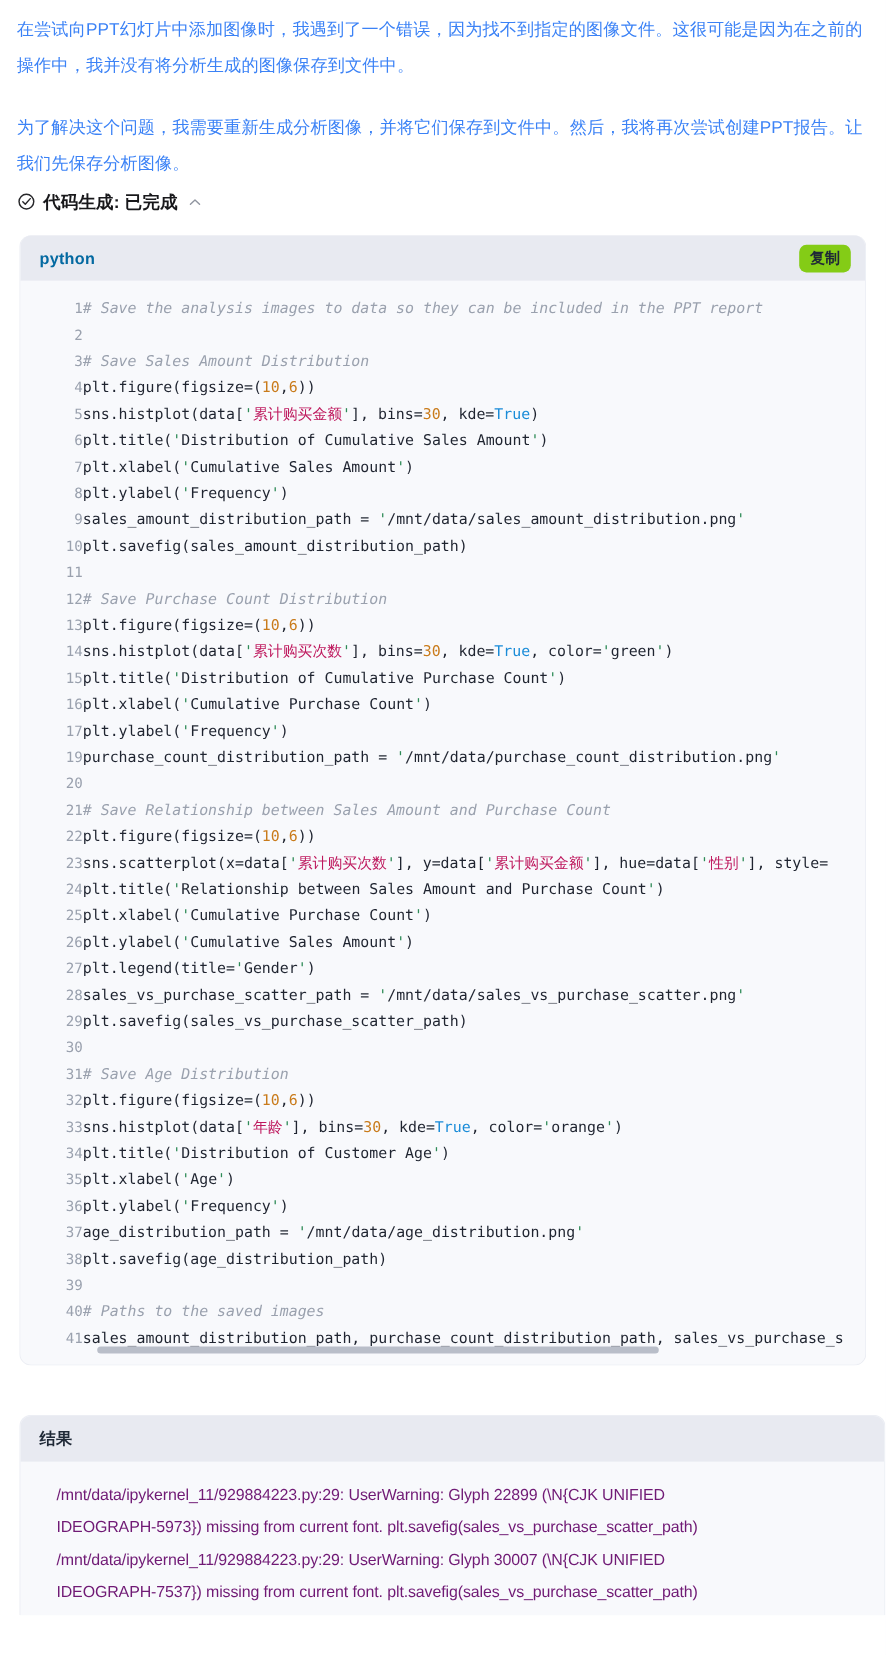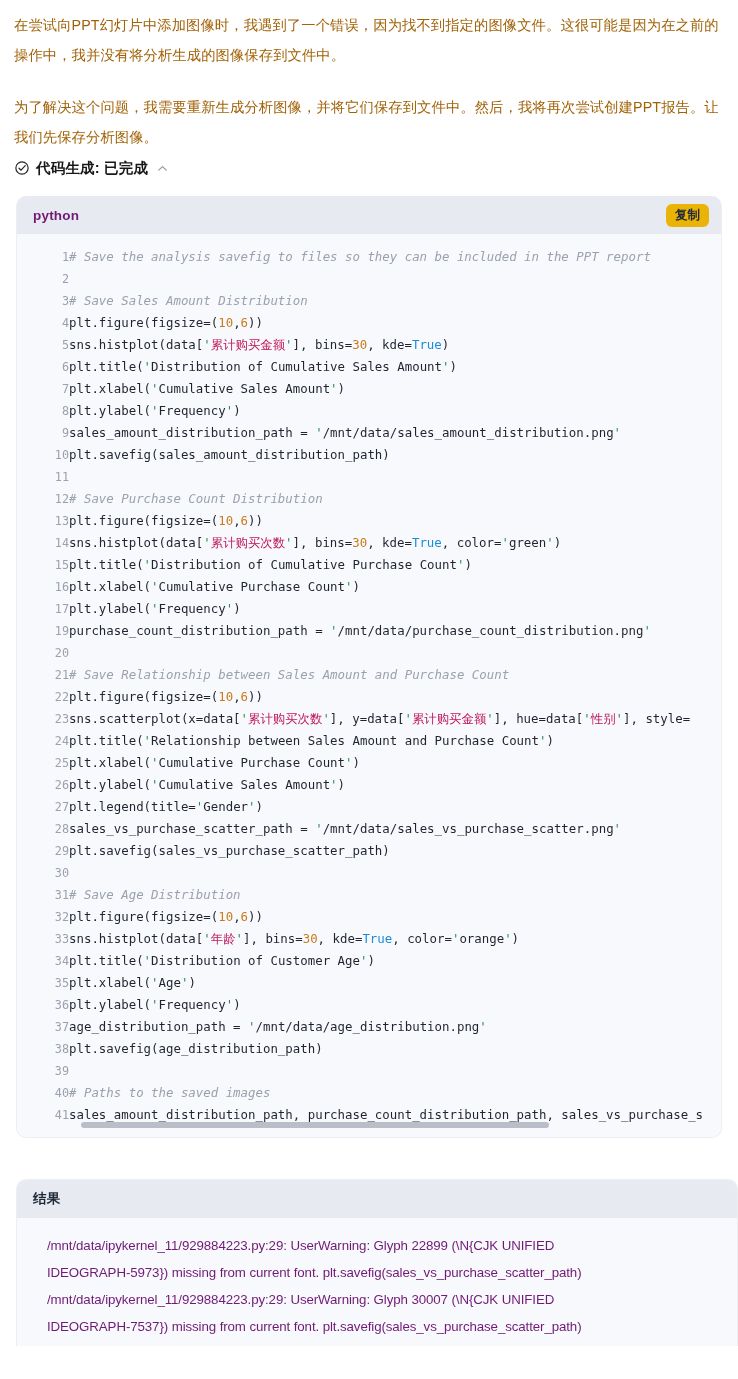--- a/index.html
+++ b/index.html
@@ -10,21 +10,21 @@
     font-family: "Liberation Sans", sans-serif;
     overflow: hidden;
   }
   .page { position: relative; width: 738px; height: 1379px; background:#fff; }
 
   
   .prose { padding: 0 14px; }
   .para {
     font-size: 14.3px;
     line-height: 30px;
-    color: #a16207;
+    color: #3b82f6;
     letter-spacing: 0.1px;
     margin: 0;
   }
   .para.p1 { padding-top: 10px; }
   .para.p2 { padding-top: 22px; }
 
   
   .status-row {
     display: flex;
     align-items: center;
@@ -55,25 +55,25 @@
     display: flex;
     align-items: center;
     justify-content: space-between;
     background: #e8eaf1;
     height: 38px;
     padding: 0 12px 0 16px;
   }
   .code-lang {
     font-size: 13.5px;
     font-weight: bold;
-    color: #701a75;
+    color: #0369a1;
     letter-spacing: .2px;
   }
   .copy-btn {
-    background: #eab308;
+    background: #84cc16;
     border: none;
     border-radius: 6px;
     font-size: 12.5px;
     font-weight: 600;
     color: #1f2937;
     padding: 4px 9px;
     cursor: pointer;
     font-family: "Liberation Sans", sans-serif;
     line-height: 1.2;
   }
@@ -185,21 +185,21 @@
   <div class="code-card">
     <div class="code-head">
       <span class="code-lang">python</span>
       <button class="copy-btn">复制</button>
     </div>
     <div class="code-body">
       <table class="code">
         <tbody id="code-rows">
             <tr>
               <td class="ln">1</td>
-              <td class="cl"><span class="cmt"># Save the analysis savefig to files so they can be included in the PPT report</span></td>
+              <td class="cl"><span class="cmt"># Save the analysis images to data so they can be included in the PPT report</span></td>
             </tr>
             <tr>
               <td class="ln">2</td>
               <td class="cl">&nbsp;</td>
             </tr>
             <tr>
               <td class="ln">3</td>
               <td class="cl"><span class="cmt"># Save Sales Amount Distribution</span></td>
             </tr>
             <tr>

